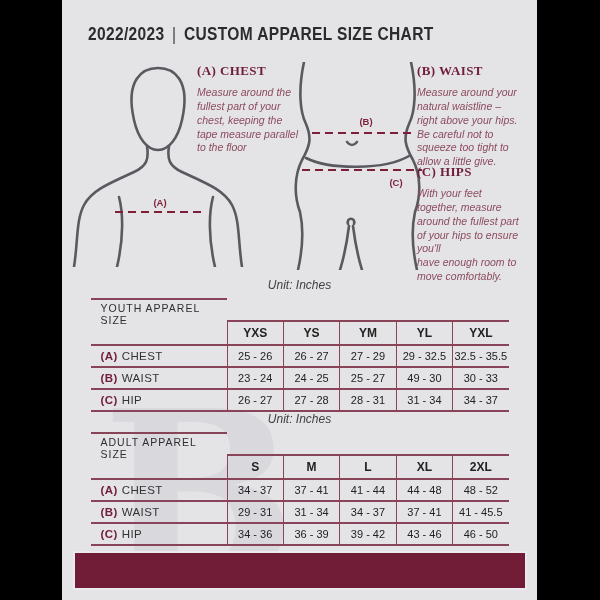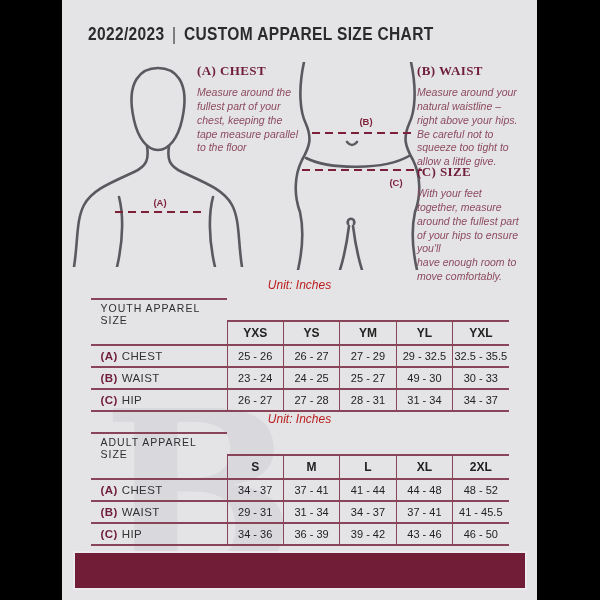--- a/index.html
+++ b/index.html
@@ -40,21 +40,21 @@
     position:absolute;font-size:13px;font-weight:bold;color:var(--maroon);
     letter-spacing:.4px;white-space:nowrap;font-family:Liberation Serif, serif;
   }
   .guide-desc{
     position:absolute;font-size:10.5px;font-style:italic;line-height:1.32;
     color:var(--maroon-desc);white-space:pre-line;width:130px;
   }
   
   .table-block{position:absolute;left:0;width:100%;text-align:center;}
   .tbl-title{font-size:13px;font-weight:bold;color:var(--dark);letter-spacing:.4px;}
-  .tbl-unit{font-size:12px;font-style:italic;color:#b91c1c;margin-top:1px;}
+  .tbl-unit{font-size:12px;font-style:italic;color:#404040;margin-top:1px;}
   .mtable{
     width:418px;margin:6px auto 0;display:grid;
     grid-template-columns:136px repeat(5,1fr);
     border-bottom:2px solid var(--line);text-align:left;
   }
   .mtable .cell{
     border-top:2px solid var(--line);
     display:flex;align-items:center;background:transparent;
   }
   .mtable .c-size,.mtable .c-val{border-left:1.5px solid var(--line);justify-content:center;}
@@ -128,21 +128,21 @@
 to the floor</div>
 
     <div class="guide-head" style="left:355px;top:63px;">(B) WAIST</div>
     <div class="guide-desc" style="left:355px;top:86px;">Measure around your
 natural waistline –
 right above your hips.
 Be careful not to
 squeeze too tight to
 allow a little give.</div>
 
-    <div class="guide-head" style="left:355px;top:164px;">(C) SIZE</div>
+    <div class="guide-head" style="left:355px;top:164px;">(C) HIPS</div>
     <div class="guide-desc" style="left:355px;top:187px;">With your feet
 together, measure
 around the fullest part
 of your hips to ensure
 you'll
 have enough room to
 move comfortably.</div>
 
     <div class="table-block" style="top:277px;">
       <div class="tbl-unit">Unit: Inches</div>

